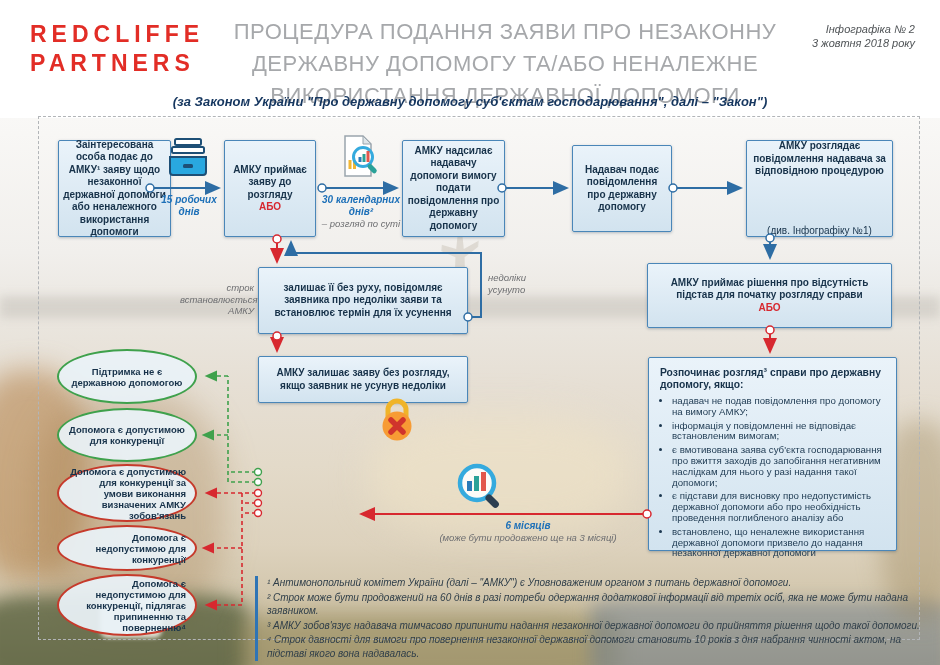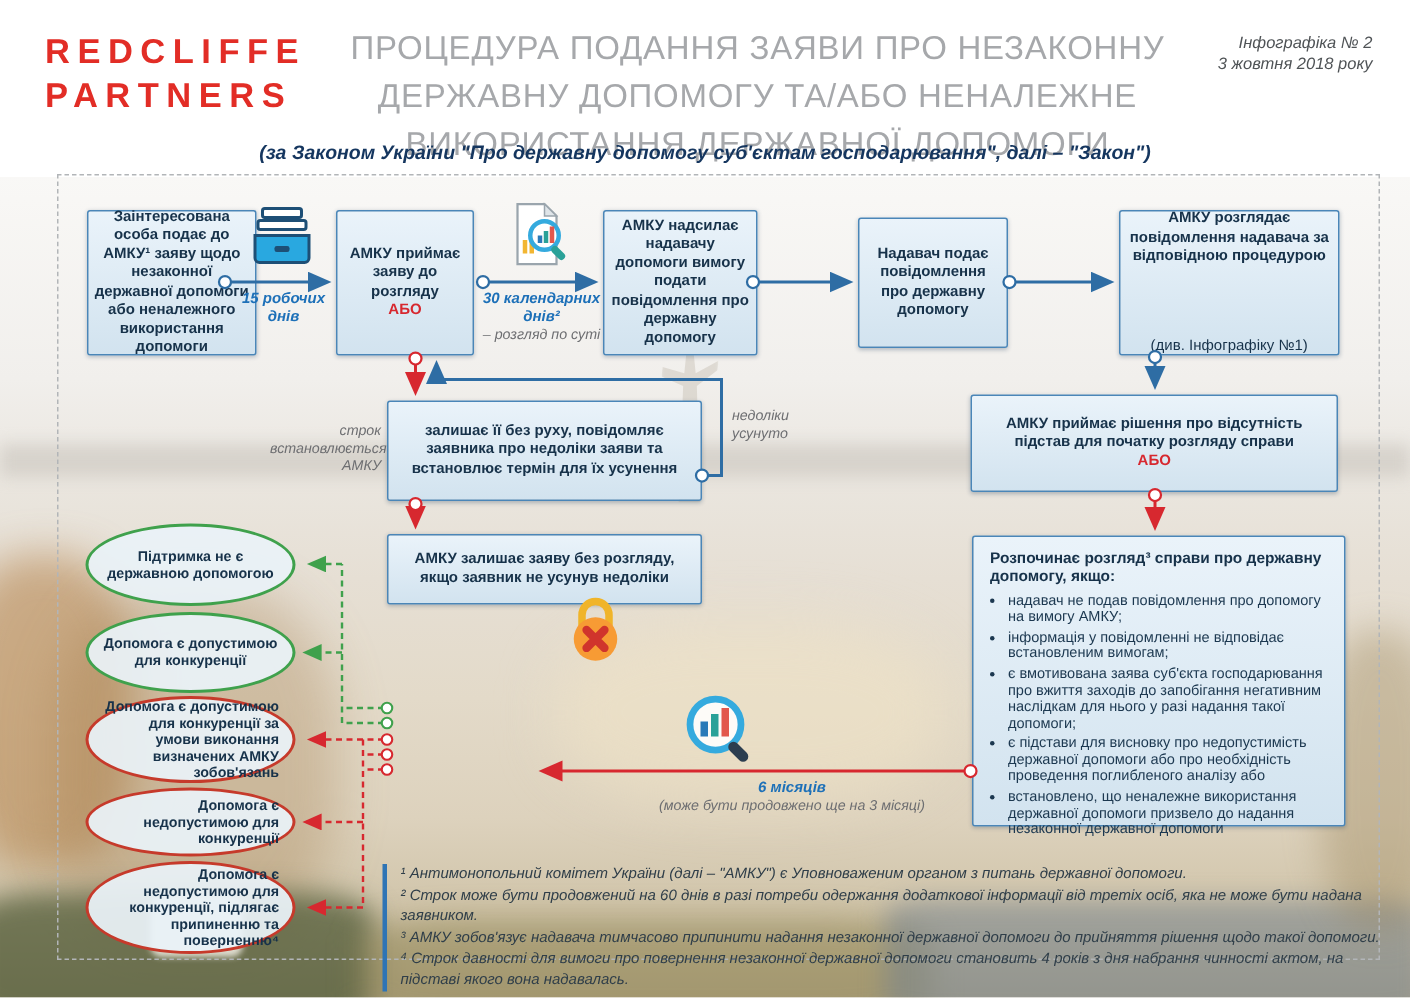--- a/index.html
+++ b/index.html
@@ -145,21 +145,21 @@
     <span>Допомога є недопустимою для конкуренції</span>
   </div>
   <div class="oval red" style="top:574px;height:62px;">
     <span>Допомога є недопустимою для конкуренції, підлягає припиненню та поверненню⁴</span>
   </div>
 
   <div id="footnotes">
     <div class="fnote">¹ Антимонопольний комітет України (далі – "АМКУ") є Уповноваженим органом з питань державної допомоги.</div>
     <div class="fnote">² Строк може бути продовжений на 60 днів в разі потреби одержання додаткової інформації від третіх осіб, яка не може бути надана заявником.</div>
     <div class="fnote">³ АМКУ зобов'язує надавача тимчасово припинити надання незаконної державної допомоги до прийняття рішення щодо такої допомоги.</div>
-    <div class="fnote">⁴ Строк давності для вимоги про повернення незаконної державної допомоги становить 4 років з дня набрання чинності актом, на підставі якого вона надавалась.</div>
+    <div class="fnote">⁴ Строк давності для вимоги про повернення незаконної державної допомоги становить 10 років з дня набрання чинності актом, на підставі якого вона надавалась.</div>
   </div>
 
   <svg id="connector-layer" width="940" height="665" viewBox="0 0 940 665">
     <defs>
       <marker id="ab" markerWidth="9" markerHeight="9" refX="6.5" refY="3.5" orient="auto">
           <path d="M0,0 L8,3.5 L0,7 z" fill="#2e6da4"></path>
         </marker>
       <marker id="ar" markerWidth="9" markerHeight="9" refX="6.5" refY="3.5" orient="auto">
           <path d="M0,0 L8,3.5 L0,7 z" fill="#d7282f"></path>
         </marker>

